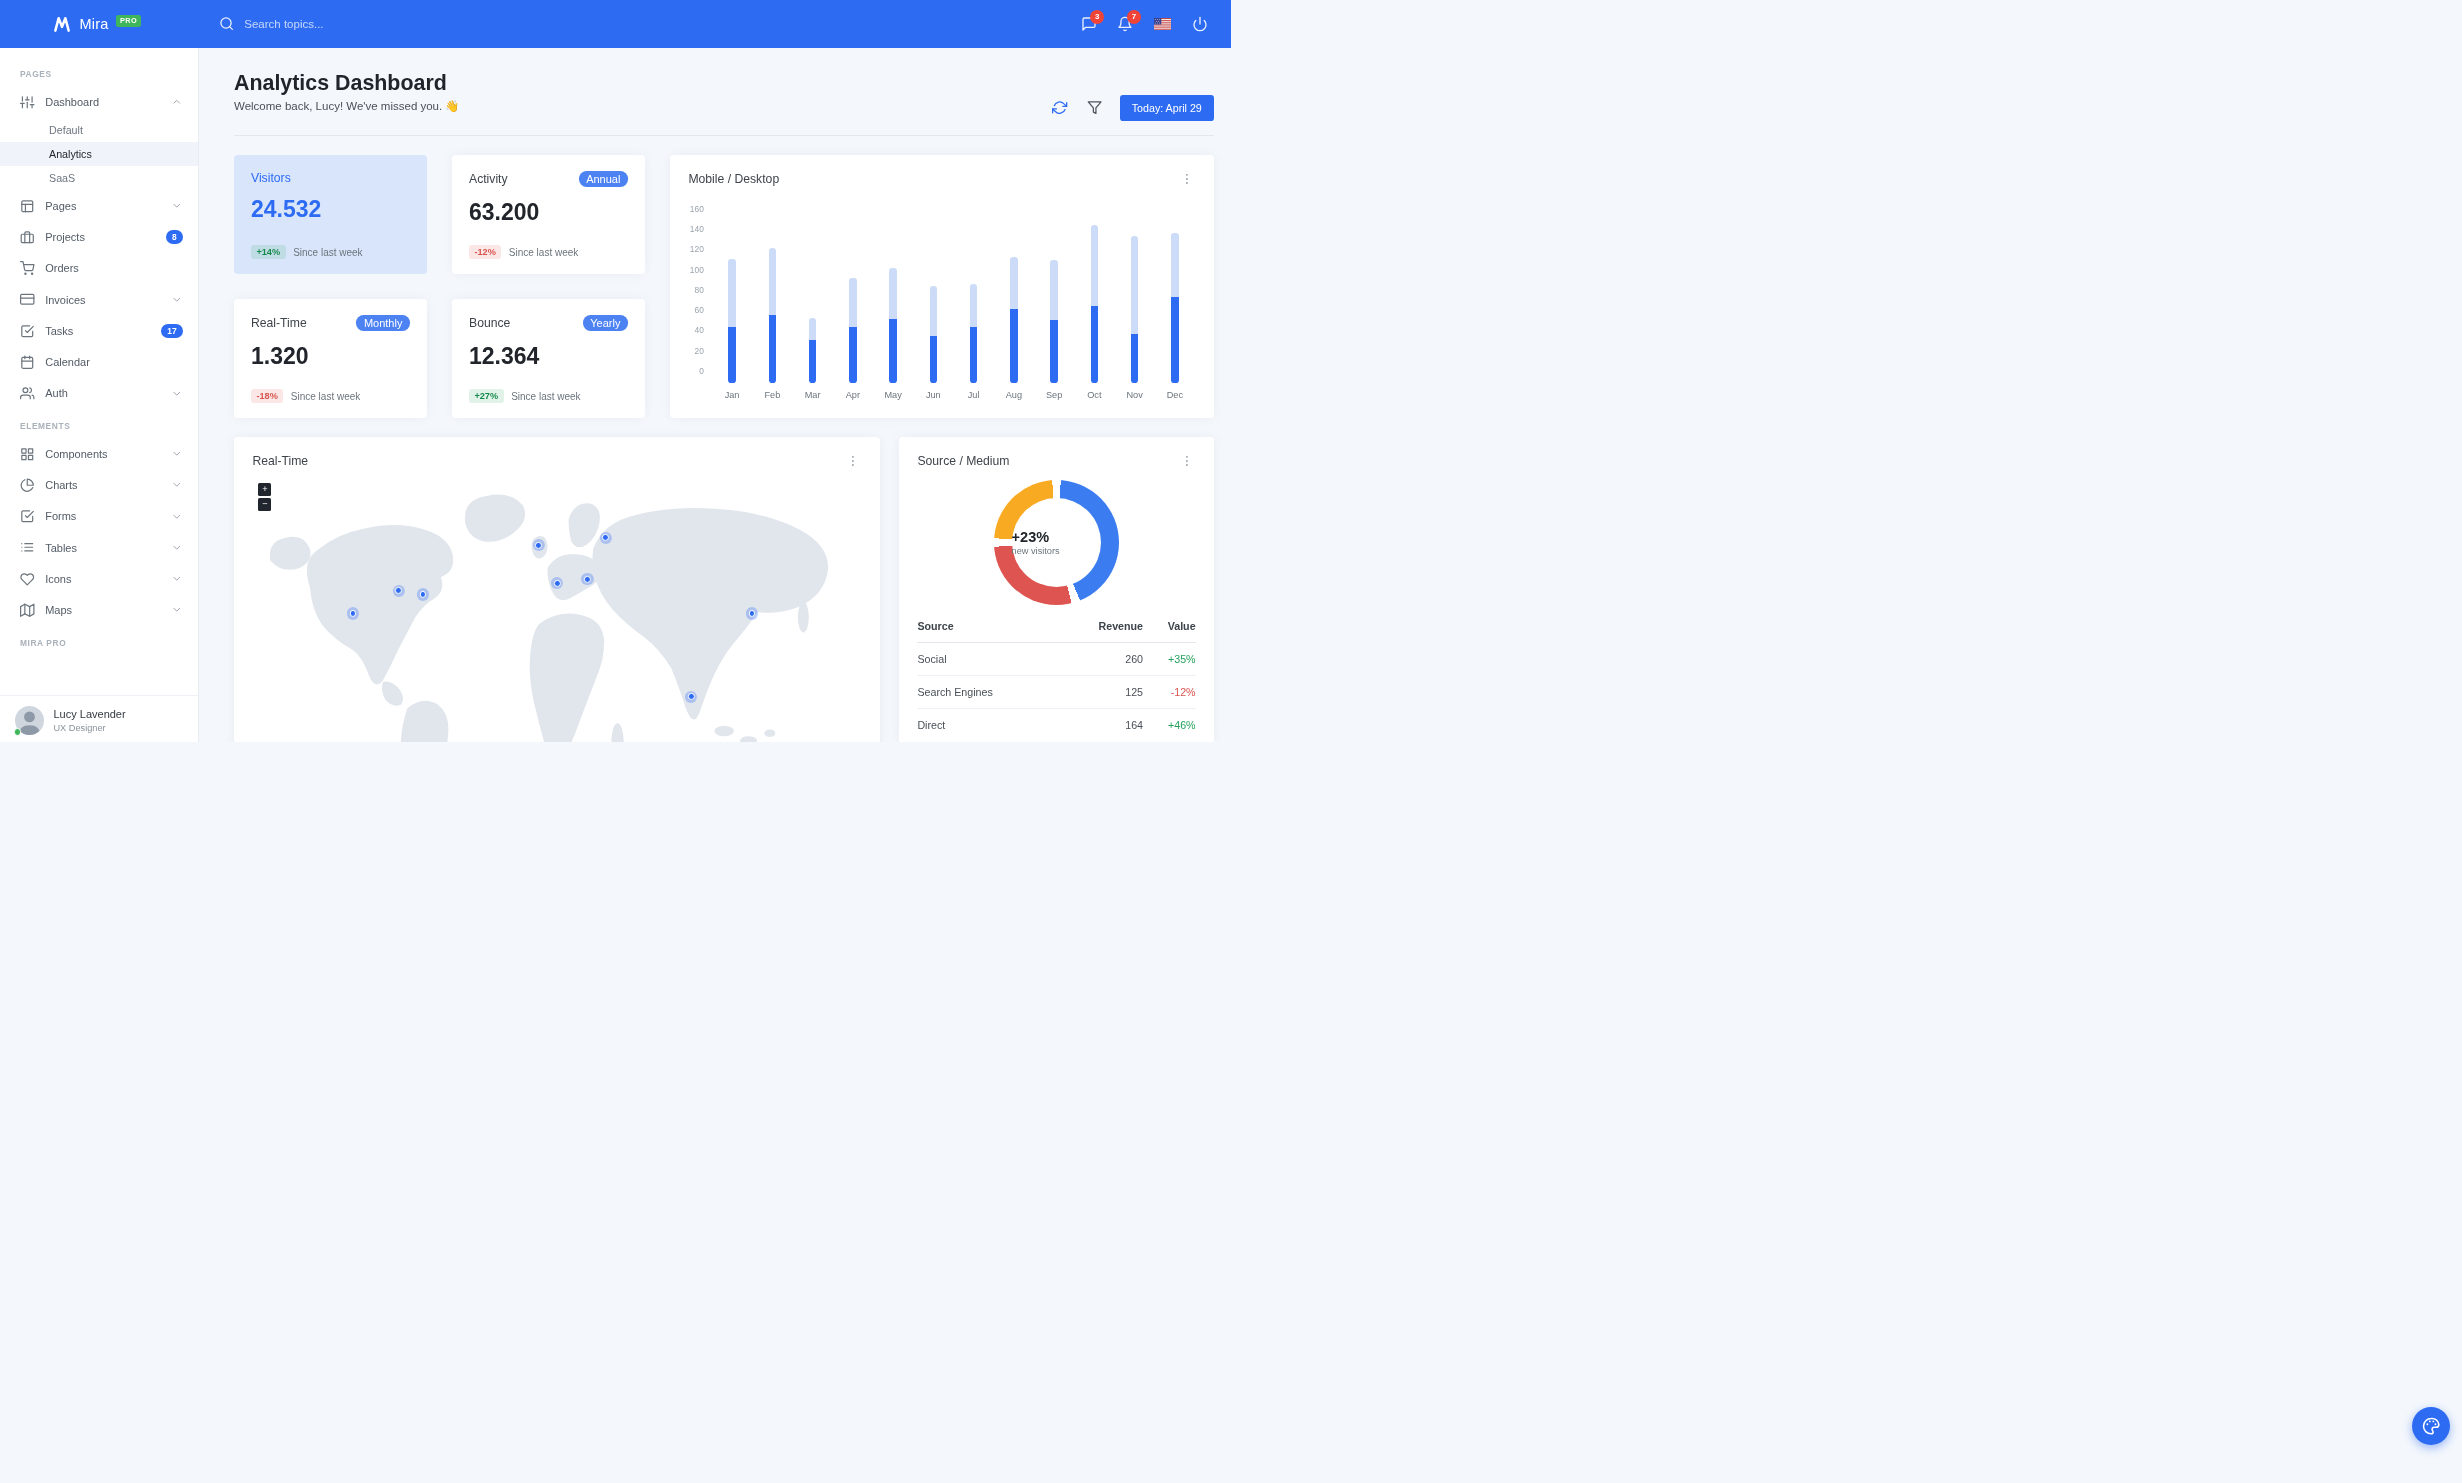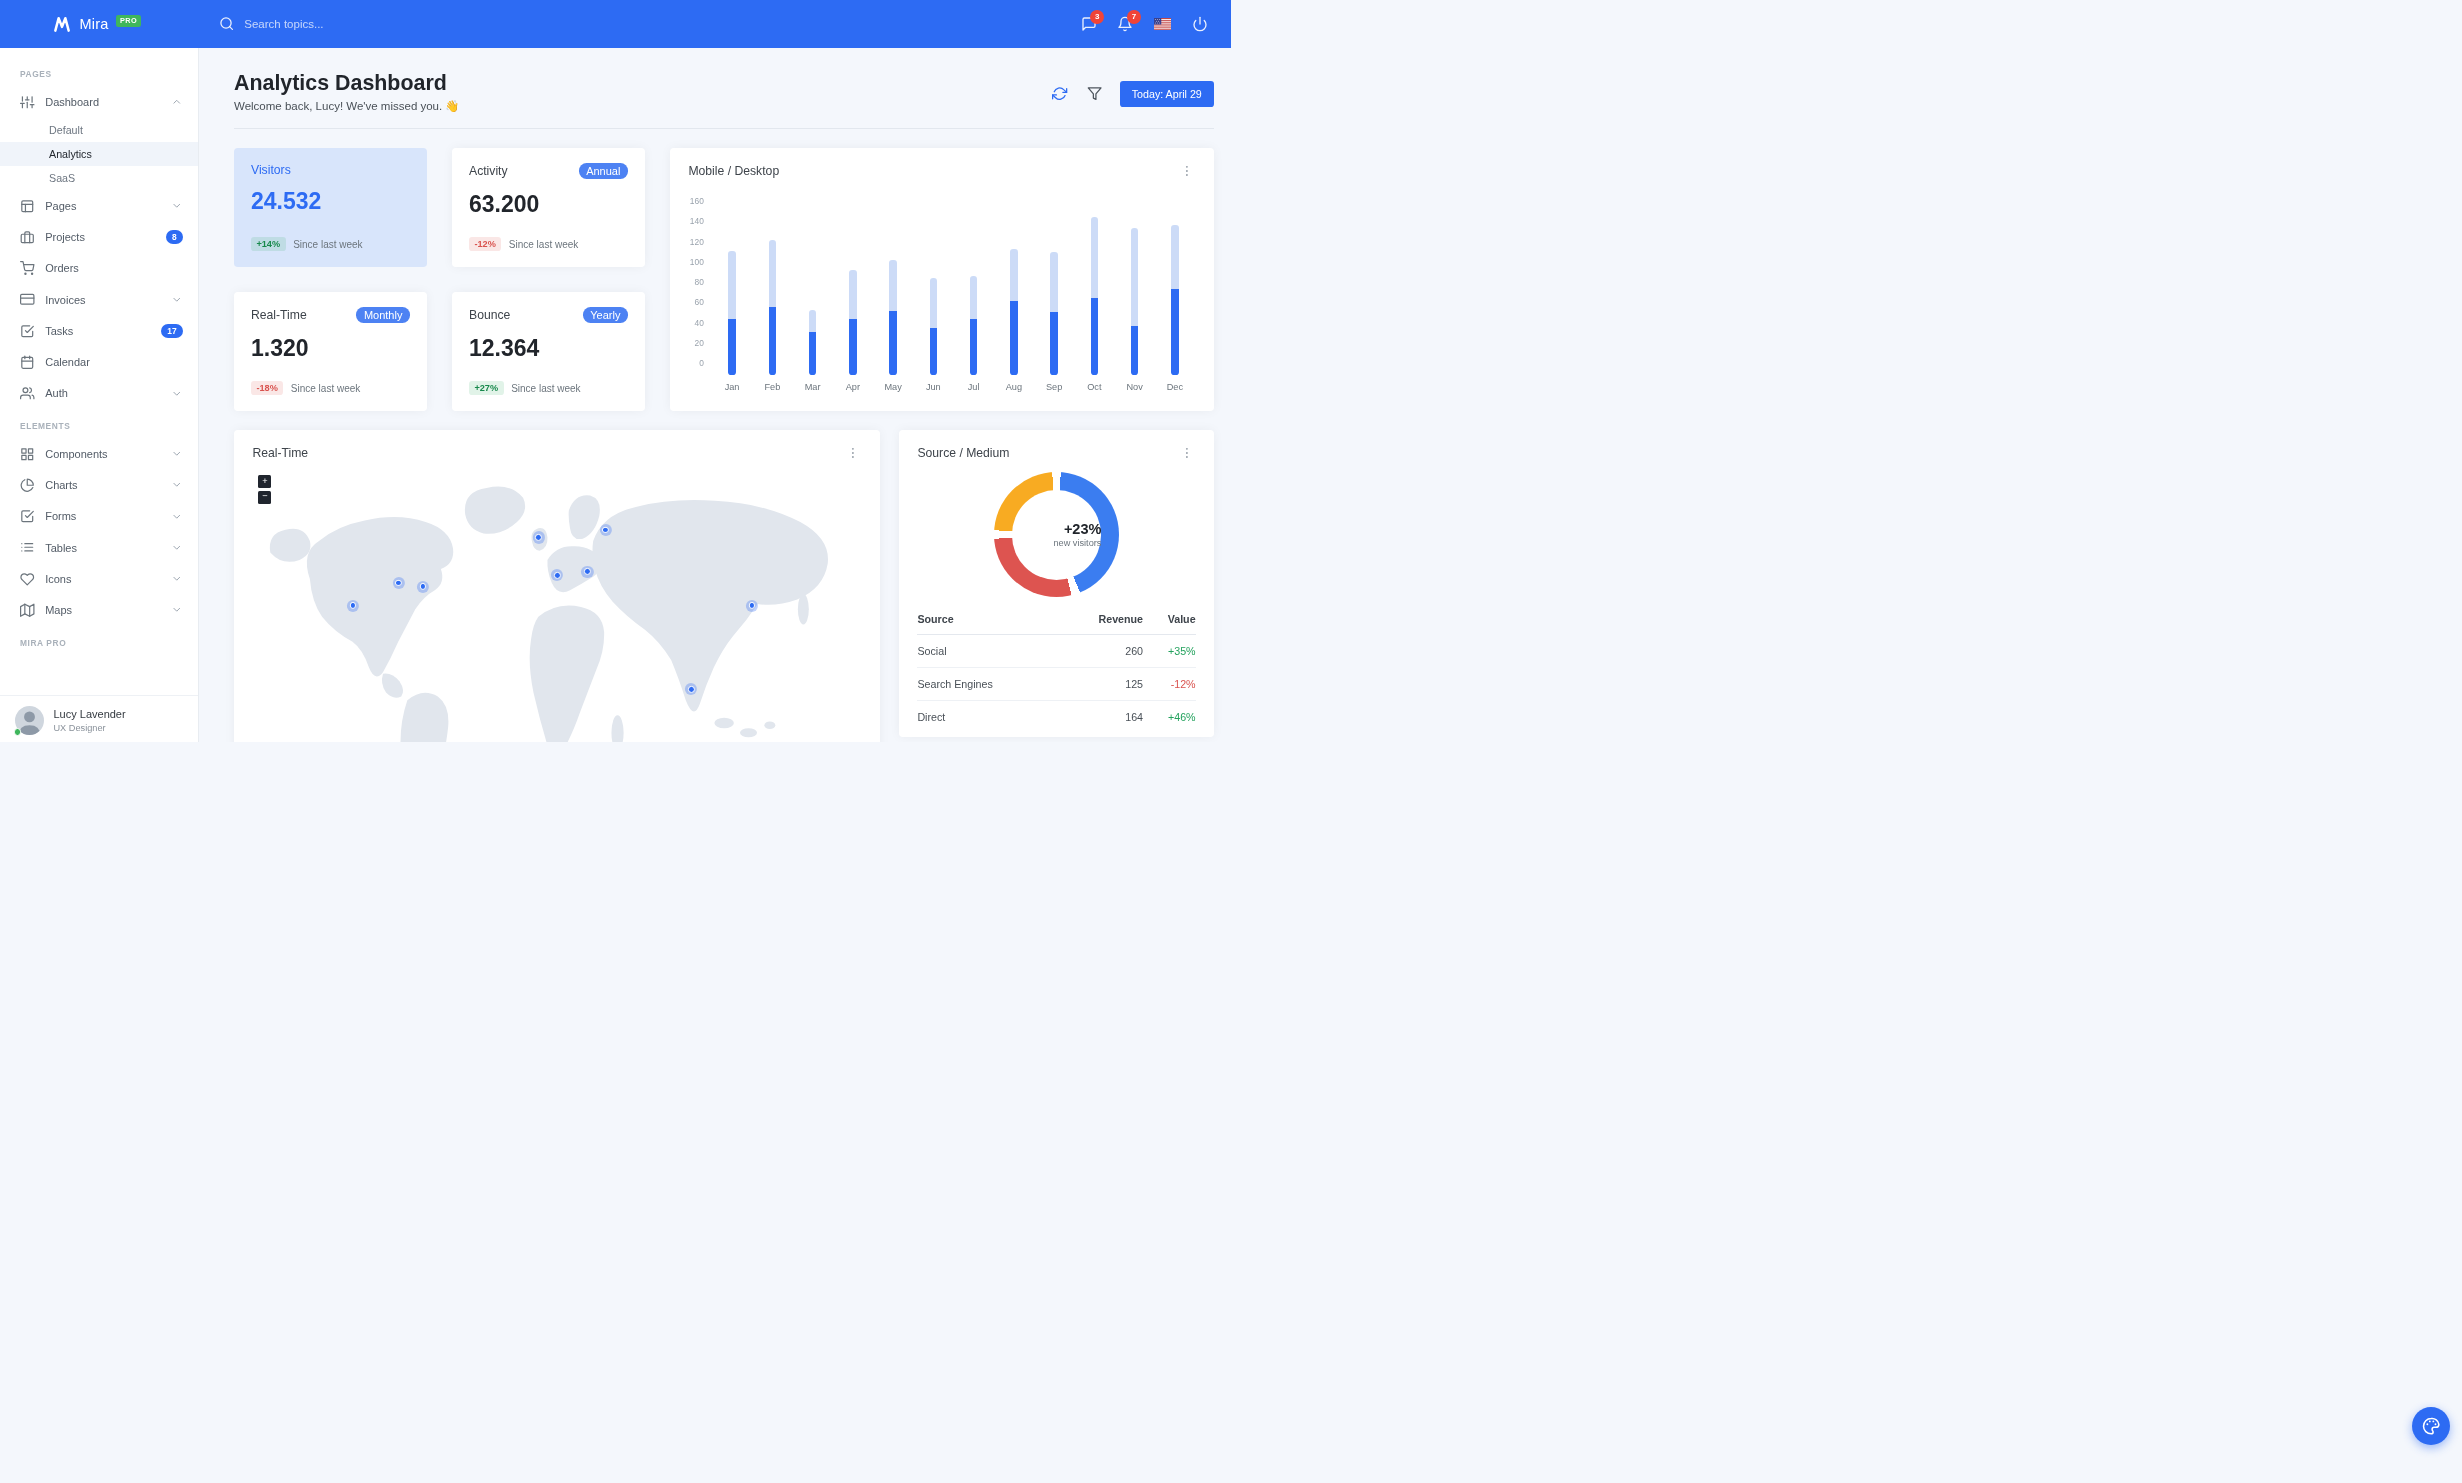--- a/index.html
+++ b/index.html
@@ -38,21 +38,21 @@
   .avatar{width:29px;height:29px;border-radius:50%;display:block}
   .status-dot{position:absolute;bottom:-0.8px;left:-1.5px;width:7.6px;height:7.6px;border-radius:50%;background:#3fb65c;border:1.5px solid #fff}
   .user-name{font-size:11px;color:#343a40}
   .user-role{font-size:9.2px;color:#8a929b;margin-top:2.3px}
 
   
   .main{flex:1;padding:23px 17px 0 35px;overflow:hidden}
   .page-head{display:flex;justify-content:space-between;align-items:flex-start}
   .page-title{font-size:21.4px;font-weight:600;color:#21252b}
   .page-sub{margin-top:3px;font-size:11.5px;color:#495057}
-  .head-actions{display:flex;align-items:center;gap:16px;margin-top:10px}
+  .head-actions{display:flex;align-items:center;gap:16px;margin-top:24px}
   .icon-btn{background:none;border:none;cursor:pointer;display:flex;color:#2d6bf3;padding:1.5px}
   .icon-btn.filter{color:#4e565e}
   .today-btn{background:#2d6bf3;color:#fff;border:none;border-radius:3.1px;padding:6.9px 12.2px;font-size:10.7px;cursor:pointer}
   hr.divider{border:none;border-top:0.8px solid #e2e7ee;margin:14.5px 0 19px}
 
   .card{background:#fff;border-radius:3.8px;box-shadow:0 0 10.7px rgba(33,37,41,.05)}
   .grid-top{display:grid;grid-template-columns:193px 193px 1fr;grid-template-rows:119px 119px;gap:25px}
   .grid-bottom{display:grid;grid-template-columns:1fr 315px;gap:19px;margin-top:19px;align-items:start}
 
   
@@ -89,21 +89,21 @@
   .map-svg{width:100%;height:100%}
   .zoom{position:absolute;top:6.1px;left:6.1px;display:flex;flex-direction:column;gap:2.3px}
   .zoom button{width:13px;height:13px;background:#20252e;color:#fff;border:none;border-radius:1.5px;font-size:9.2px;line-height:1;cursor:pointer;display:flex;align-items:center;justify-content:center}
   .map-marker{position:absolute;width:12.2px;height:12.2px;border-radius:50%;background:rgba(47,107,244,.3);transform:translate(-50%,-50%)}
   .map-marker::after{content:"";position:absolute;inset:2.7px;border-radius:50%;background:#2d6bf3;border:1.1px solid #fff}
 
   
   .source-card{padding:15.3px 18.4px 4.6px}
   .donut-wrap{display:flex;justify-content:center;margin:10.7px 0 6.1px}
   .donut{width:125px;height:125px;border-radius:50%;position:relative}
-  .donut-hole{position:absolute;inset:17.6px;background:#fff;border-radius:50%;display:flex;flex-direction:column;align-items:flex-end;justify-content:center;gap:1px}
+  .donut-hole{position:absolute;inset:17.6px;background:#fff;border-radius:50%;display:flex;flex-direction:column;align-items:flex-start;justify-content:center;gap:1px}
   .donut-num{font-size:14.5px;font-weight:700;color:#21252b}
   .donut-sub{font-size:9.2px;color:#6c757d}
   .src-table{width:100%;border-collapse:collapse;font-size:10.7px}
   .src-table th{text-align:left;font-weight:600;color:#3e444b;padding:9.2px 0;border-bottom:0.8px solid #e4e8ee}
   .src-table th:nth-child(2),.src-table th:nth-child(3){text-align:right}
   .src-table td{padding:10px 0;border-top:0.8px solid #eef1f5;color:#495057}
   .src-table td:nth-child(2),.src-table td:nth-child(3){text-align:right}
   .src-table td.val.up{color:#23a25d}
   .src-table td.val.down{color:#d9534f}
 

